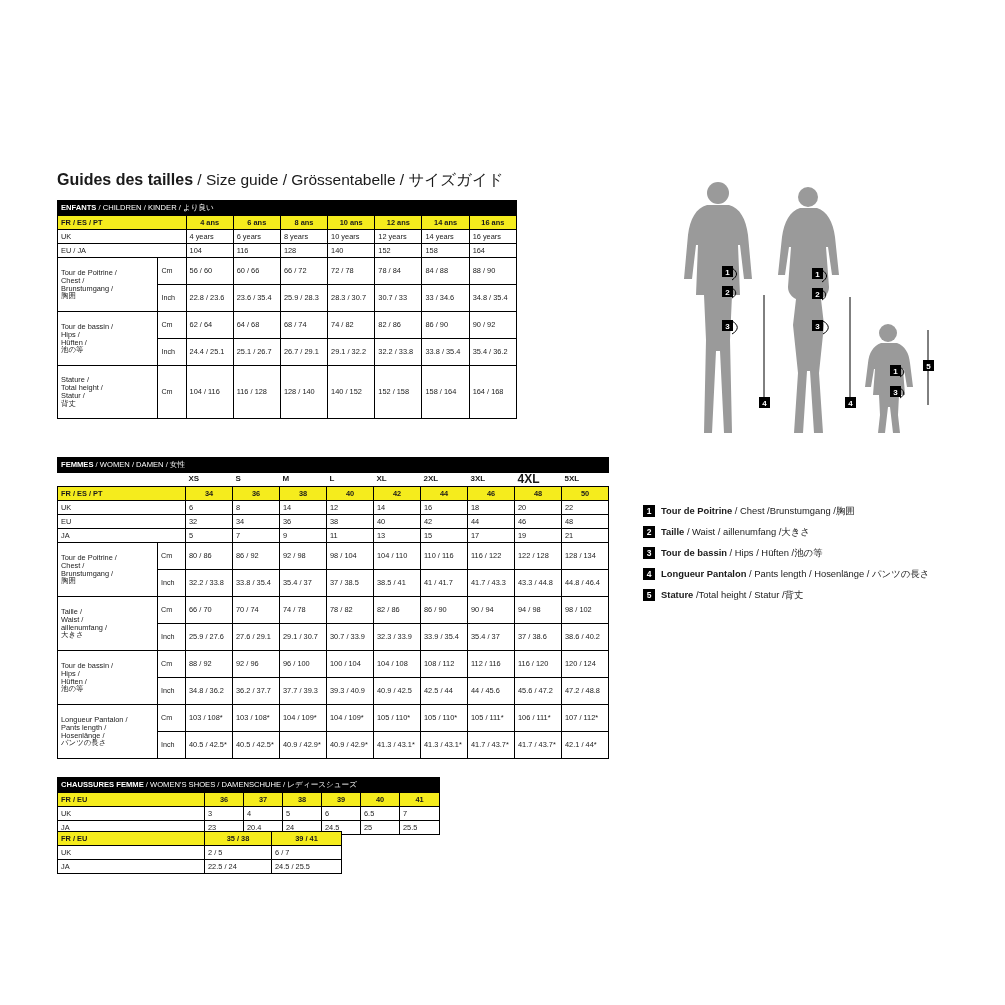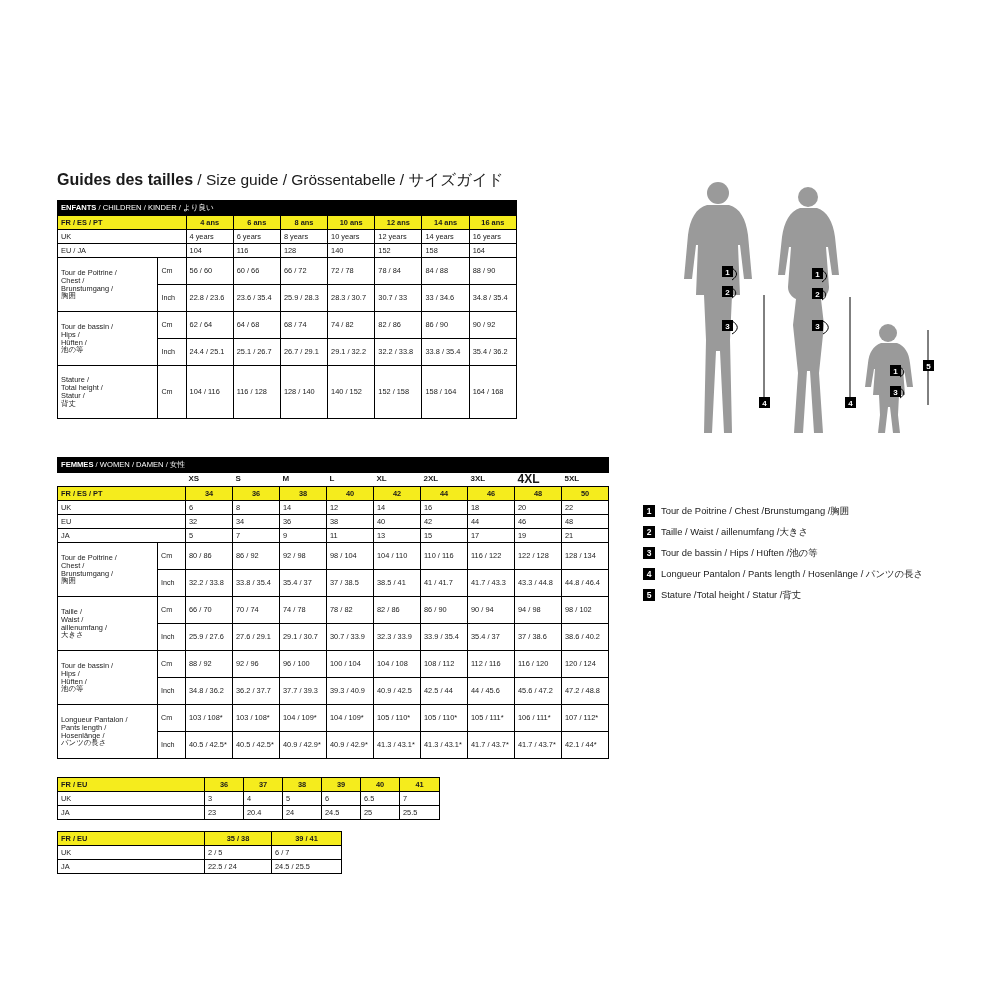--- a/index.html
+++ b/index.html
@@ -21,21 +21,21 @@
   .lab{text-align:left;}
   .unit{text-align:left;font-size:7.2px;}
   .rowlab{text-align:left;line-height:1.25;padding-top:1px;padding-bottom:1px;}
 
   
   .people{position:absolute;left:660px;top:175px;width:300px;height:290px;}
 
   .legend{position:absolute;left:643px;top:505px;font-size:9.4px;}
   .legend .row{display:flex;align-items:flex-start;margin-bottom:8px;}
   .legend .num{width:12px;height:12px;background:#000;color:#fff;font-size:8.5px;font-weight:bold;display:flex;align-items:center;justify-content:center;margin-right:6px;flex:0 0 auto;}
-  .legend .txt b{font-weight:normal;}
+  .legend .txt b{font-weight:bold;}
   .legend .txt{white-space:nowrap;}
 
   .note{position:absolute;left:643px;top:685px;font-size:9px;line-height:1.45;color:#1a1a1a;white-space:pre-line;}
 </style>
 </head>
 <body>
 
 <div class="page">
 
   <div class="title">
@@ -358,20 +358,23 @@
     <colgroup>
       <col style="width:147px">
         <col style="width:39px">
         <col style="width:39px">
         <col style="width:39px">
         <col style="width:39px">
         <col style="width:39px">
         <col style="width:40px">
     </colgroup>
     <tbody>
+        <tr class="hdr-black">
+      <td colspan="7"><b>CHAUSSURES FEMME</b><span> / WOMEN'S SHOES / DAMENSCHUHE / レディースシューズ</span></td>
+    </tr>
     <tr class="hdr-yellow">
       <td class="lab">FR / EU</td>
       <td>36</td>
       <td>37</td>
       <td>38</td>
       <td>39</td>
       <td>40</td>
       <td>41</td>
     </tr>
     <tr>

